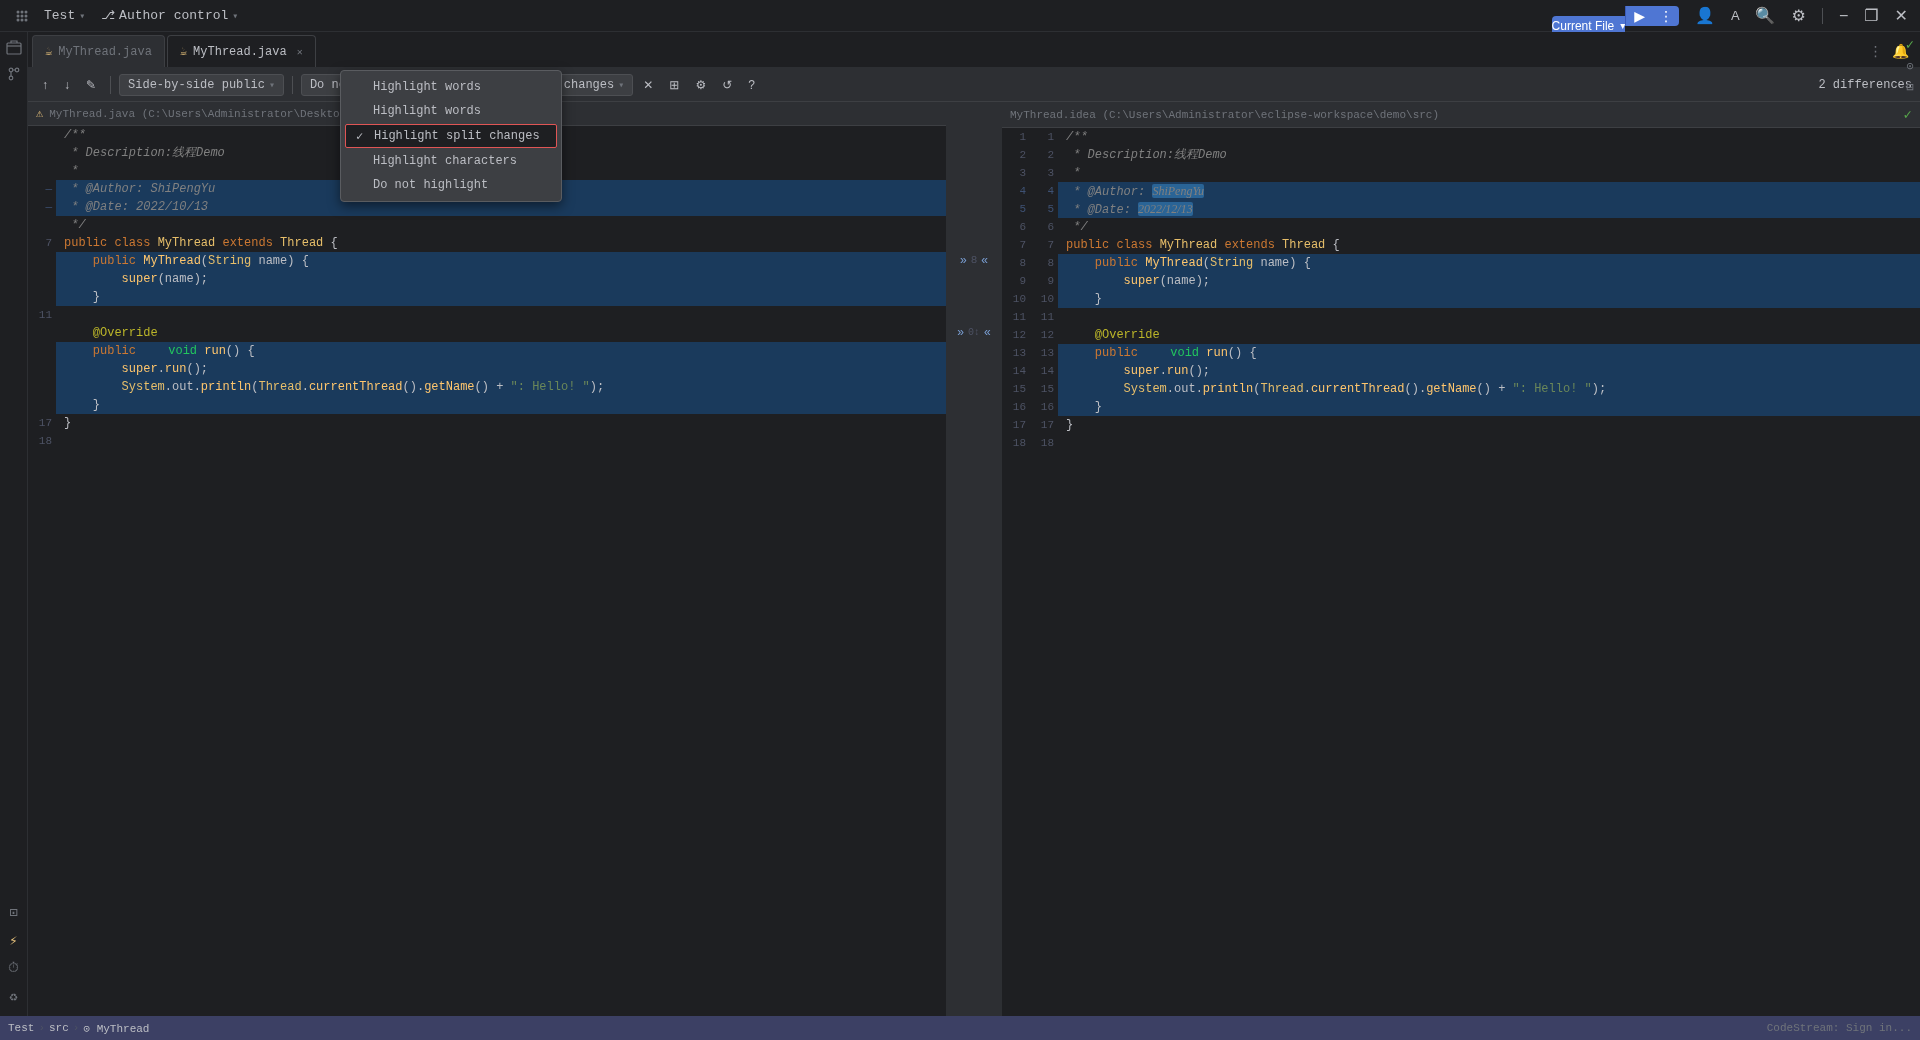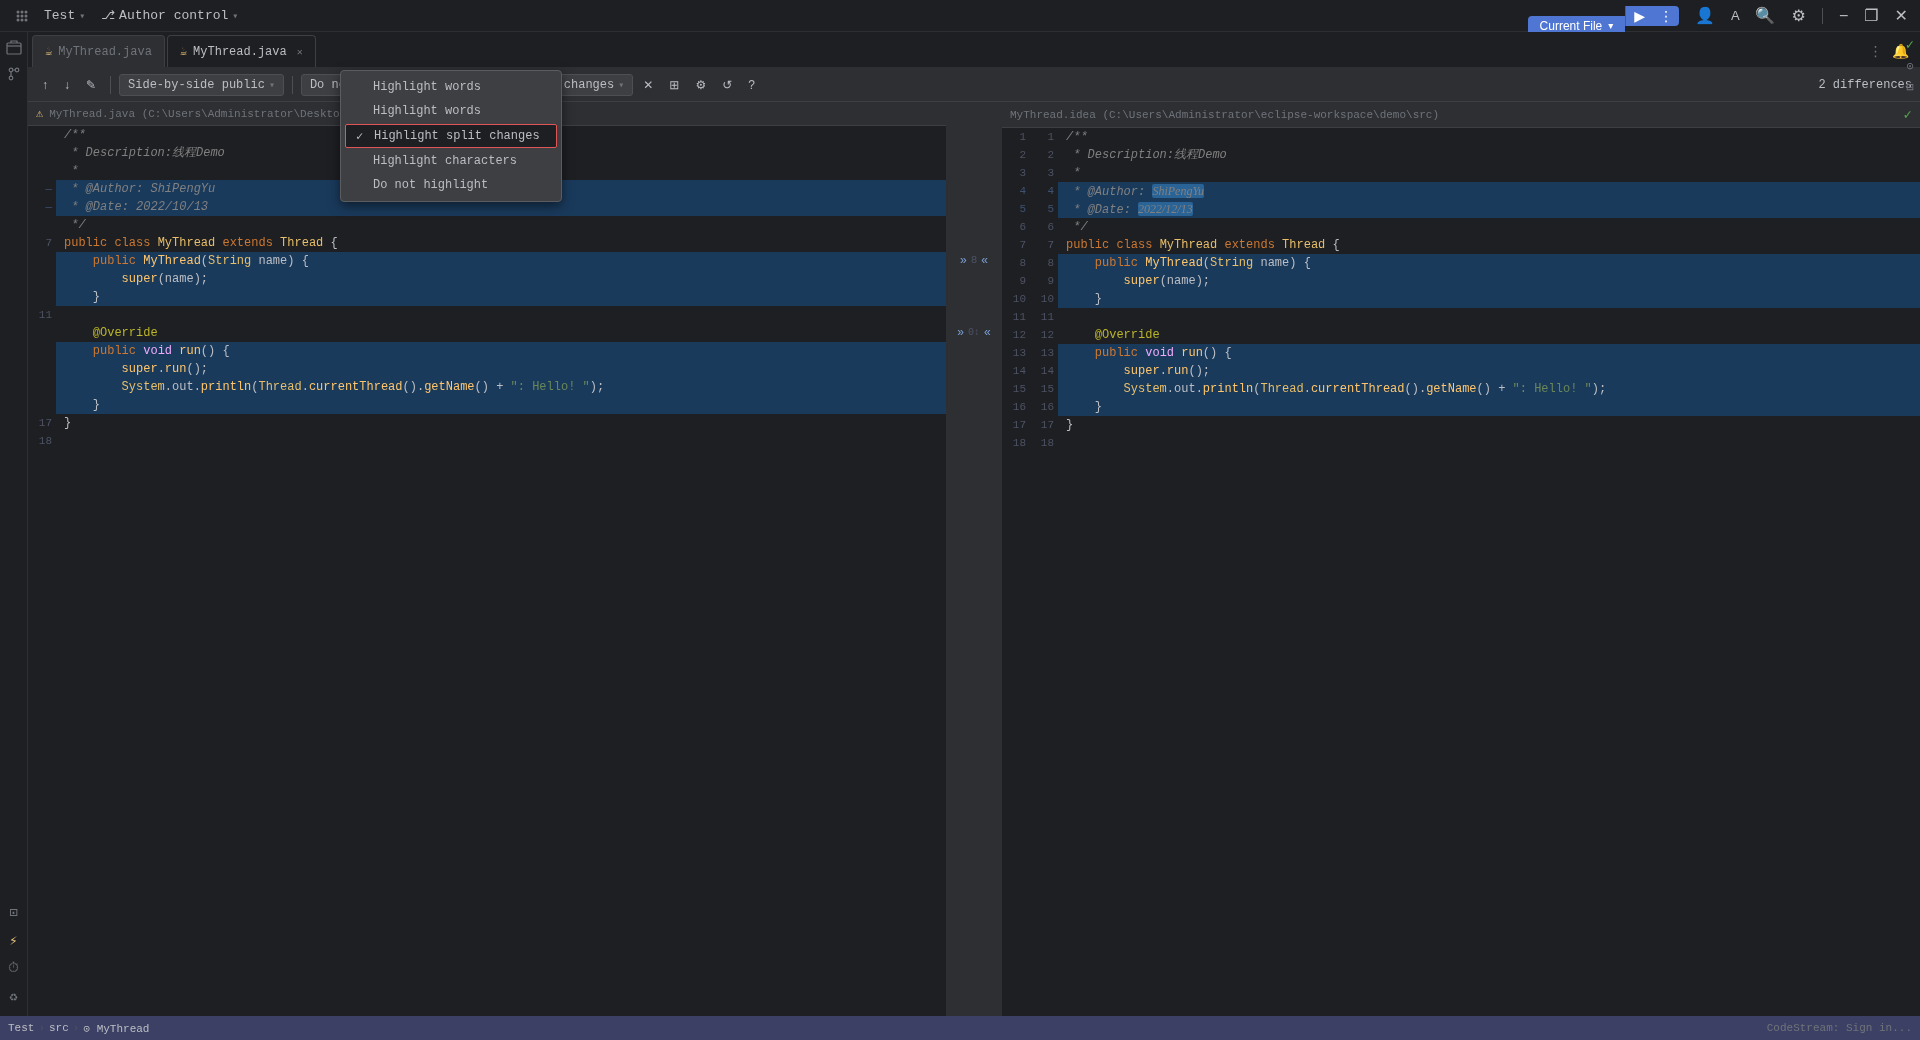--- a/index.html
+++ b/index.html
@@ -31,21 +31,21 @@
       display: flex; align-items: center; gap: 4px; cursor: pointer;
     }
     #title-bar .vcs-btn {
       margin-left: 8px; color: #bcbec4; font-size: 13px;
       display: flex; align-items: center; gap: 4px; cursor: pointer;
     }
     #title-bar .spacer { flex: 1; }
     #title-bar .current-file-btn {
       background: #4f76d3;
       color: white;
-      padding: 3px 12px;
+      padding: 3px 0;
       border-radius: 4px 0 0 4px;
       font-size: 12px;
       cursor: pointer;
       display: flex; align-items: center; gap: 6px;
       border: none;
       margin-top: 20px;
     }
     #title-bar .title-actions {
       display: flex; align-items: center; gap: 8px; margin-left: 12px;
     }
@@ -170,21 +170,21 @@
       height: 18px;
       line-height: 18px;
       padding-left: 8px;
       white-space: pre;
       font-family: 'Consolas', 'Courier New', monospace;
       font-size: 12px;
       color: #bcbec4;
     }
     .code-line.changed-line { background: #1a3a5c; }
     .code-line .kw { color: #cc7832; }
-    .code-line .kw2 { color: #f0abfc; }
+    .code-line .kw2 { color: #22c55e; margin-left: 25px; }
     .code-line .type { color: #e8bf6a; }
     .code-line .fn { color: #ffc66d; }
     .code-line .str { color: #6a8759; }
     .code-line .comment { color: #808080; font-style: italic; }
     .code-line .anno { color: #bbb529; }
     .code-line .changed-word { background: #2a6496; border-radius: 2px; font-family: Liberation Serif, serif; }
 
     
     #mid-gutter {
       width: 56px;

